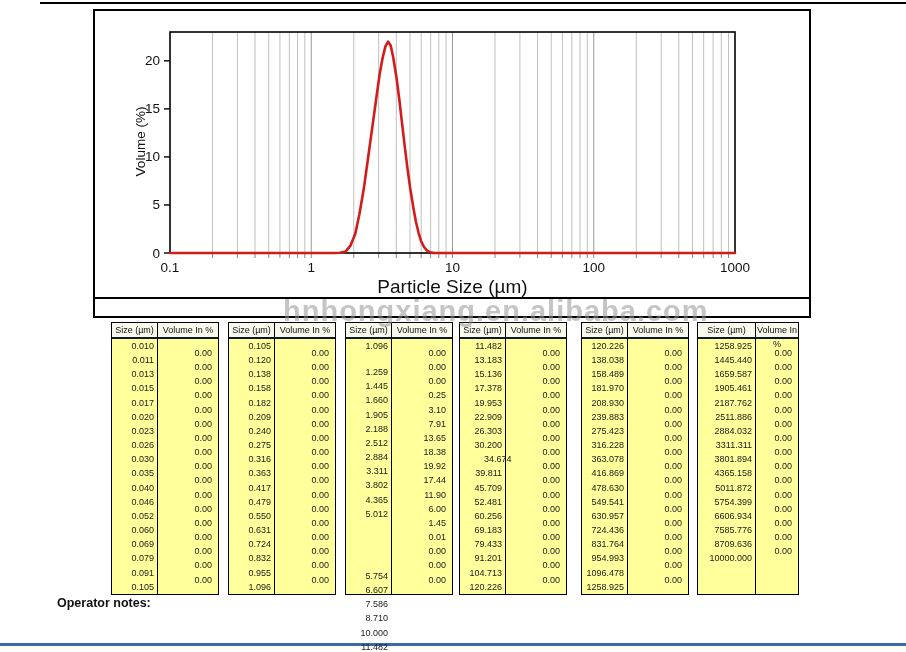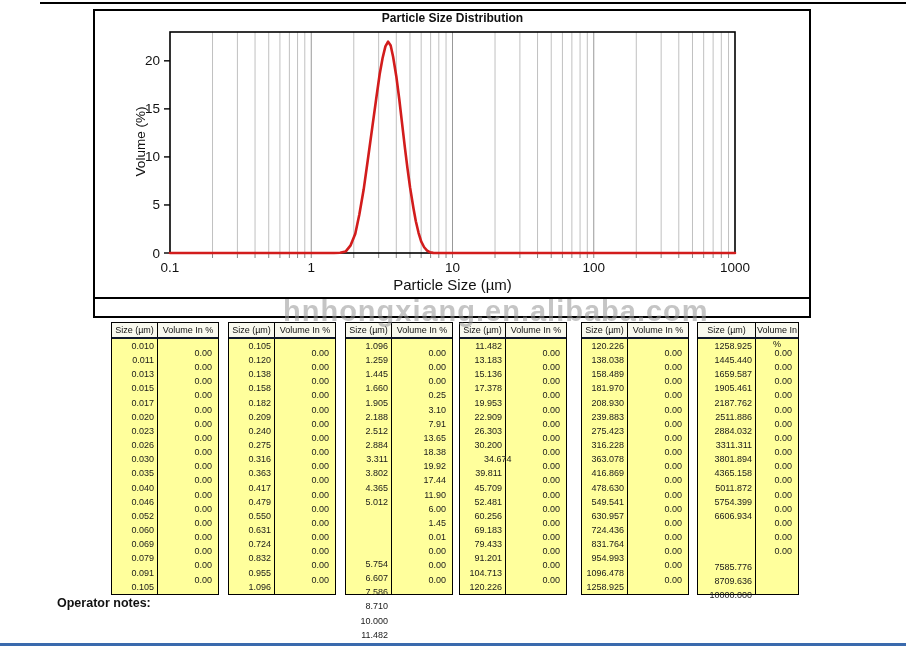--- a/index.html
+++ b/index.html
@@ -4,21 +4,21 @@
 <style>
   html,body{margin:0;padding:0;background:#fff;}
   #page{position:relative;width:906px;height:652px;background:#fff;overflow:hidden;
         font-family:"Liberation Sans","DejaVu Sans",sans-serif;color:#111;}
   .abs{position:absolute;}
   #top-rule{left:40px;top:2px;width:866px;height:2px;background:#000;}
   #chart-frame{left:93px;top:9px;width:714px;height:305px;border:2px solid #000;background:#fff;}
   #chart-title{left:170px;top:11px;width:565px;text-align:center;font-size:12px;font-weight:bold;}
   #y-label{left:60px;top:134px;width:160px;text-align:center;font-size:13.5px;
            transform:rotate(-90deg);transform-origin:center center;}
-  #x-label{left:170px;top:276px;width:565px;text-align:center;font-size:15px;}
+  #x-label{left:170px;top:276px;width:565px;text-align:center;font-size:19px;}
   #legend-row{left:84px;top:300px;height:16px;display:flex;align-items:center;gap:6px;}
   #legend-line{width:17px;height:2px;background:#d21c1c;display:inline-block;}
   #legend-label{font-size:12.5px;white-space:nowrap;}
   #frame-divider{left:93px;top:297px;width:718px;height:2px;background:#000;}
   #watermark{left:283px;top:295px;font-size:29px;font-weight:bold;letter-spacing:1px;
              color:rgba(150,150,150,0.55);z-index:30;white-space:nowrap;pointer-events:none;}
   #plot-svg{left:120px;top:20px;}
   .pstable{position:absolute;top:322px;border:1px solid #000;background:#ffff9c;font-size:9px;z-index:10;}
   .pstable .hdr{display:flex;height:14px;line-height:14px;border-bottom:2px solid #0f172a;
                 background:#f9f9ee;text-align:center;font-size:9px;}
@@ -33,21 +33,20 @@
 </style>
 </head>
 <body>
 
 <div id="page">
   <div id="top-rule" class="abs"></div>
 
   <div id="chart-frame" class="abs"></div>
   <div id="frame-divider" class="abs"></div>
 
-  <div id="chart-title" class="abs">Particle Size Distribution</div>
   <div id="y-label" class="abs">Volume (%)</div>
   <div id="x-label" class="abs">Particle Size (µm)</div>
 
   <svg id="plot-svg" class="abs" width="660" height="260">
       <line x1="92.52048688753734" y1="12" x2="92.52048688753734" y2="233" stroke="#c0c0c0" stroke-width="1"></line>
       <line x1="92.52048688753734" y1="233" x2="92.52048688753734" y2="238" stroke="#888" stroke-width="1"></line>
       <line x1="117.39337722915232" y1="12" x2="117.39337722915232" y2="233" stroke="#c0c0c0" stroke-width="1"></line>
       <line x1="117.39337722915232" y1="233" x2="117.39337722915232" y2="238" stroke="#888" stroke-width="1"></line>
       <line x1="135.0409737750747" y1="12" x2="135.0409737750747" y2="233" stroke="#c0c0c0" stroke-width="1"></line>
       <line x1="135.0409737750747" y1="233" x2="135.0409737750747" y2="238" stroke="#888" stroke-width="1"></line>
@@ -233,21 +232,21 @@
         </div>
       </div>
       <div class="pstable" style="left: 345px; width: 106px; background: rgb(255, 255, 156);">
         <div class="hdr" style="background: rgb(249, 249, 238);">
           <div class="h1" style="width: 46px;">Size (µm)</div>
           <div class="h2">Volume In %</div>
         </div>
         <div class="body">
           <div class="colsize" style="width: 46px;">
             <div class="cell" style="height: 14.1667px; line-height: 14.1667px; padding-right: 3px;">1.096</div>
-            <div class="cell" style="height: 14.1667px; line-height: 14.1667px; padding-right: 3px;">1.259</div>
+            <div class="cell" style="height: 14.1667px; line-height: 14.1667px; padding-right: 3px; margin-top: 12px;">1.259</div>
             <div class="cell" style="height: 14.1667px; line-height: 14.1667px; padding-right: 3px;">1.445</div>
             <div class="cell" style="height: 14.1667px; line-height: 14.1667px; padding-right: 3px;">1.660</div>
             <div class="cell" style="height: 14.1667px; line-height: 14.1667px; padding-right: 3px;">1.905</div>
             <div class="cell" style="height: 14.1667px; line-height: 14.1667px; padding-right: 3px;">2.188</div>
             <div class="cell" style="height: 14.1667px; line-height: 14.1667px; padding-right: 3px;">2.512</div>
             <div class="cell" style="height: 14.1667px; line-height: 14.1667px; padding-right: 3px;">2.884</div>
             <div class="cell" style="height: 14.1667px; line-height: 14.1667px; padding-right: 3px;">3.311</div>
             <div class="cell" style="height: 14.1667px; line-height: 14.1667px; padding-right: 3px;">3.802</div>
             <div class="cell" style="height: 14.1667px; line-height: 14.1667px; padding-right: 3px;">4.365</div>
             <div class="cell" style="height: 14.1667px; line-height: 14.1667px; padding-right: 3px;">5.012</div>
@@ -386,21 +385,21 @@
             <div class="cell" style="height: 14.1667px; line-height: 14.1667px; padding-right: 3px;">1905.461</div>
             <div class="cell" style="height: 14.1667px; line-height: 14.1667px; padding-right: 3px;">2187.762</div>
             <div class="cell" style="height: 14.1667px; line-height: 14.1667px; padding-right: 3px;">2511.886</div>
             <div class="cell" style="height: 14.1667px; line-height: 14.1667px; padding-right: 3px;">2884.032</div>
             <div class="cell" style="height: 14.1667px; line-height: 14.1667px; padding-right: 3px;">3311.311</div>
             <div class="cell" style="height: 14.1667px; line-height: 14.1667px; padding-right: 3px;">3801.894</div>
             <div class="cell" style="height: 14.1667px; line-height: 14.1667px; padding-right: 3px;">4365.158</div>
             <div class="cell" style="height: 14.1667px; line-height: 14.1667px; padding-right: 3px;">5011.872</div>
             <div class="cell" style="height: 14.1667px; line-height: 14.1667px; padding-right: 3px;">5754.399</div>
             <div class="cell" style="height: 14.1667px; line-height: 14.1667px; padding-right: 3px;">6606.934</div>
-            <div class="cell" style="height: 14.1667px; line-height: 14.1667px; padding-right: 3px; margin-top: 37px;">7585.776</div>
+            <div class="cell" style="height: 14.1667px; line-height: 14.1667px; padding-right: 3px;">7585.776</div>
             <div class="cell" style="height: 14.1667px; line-height: 14.1667px; padding-right: 3px;">8709.636</div>
             <div class="cell" style="height: 14.1667px; line-height: 14.1667px; padding-right: 3px;">10000.000</div>
           </div>
           <div class="colvol" style="left: 58px; padding-top: 7px; box-sizing: border-box;">
             <div class="cell" style="height: 14.1667px; line-height: 14.1667px; padding-right: 6px;">0.00</div>
             <div class="cell" style="height: 14.1667px; line-height: 14.1667px; padding-right: 6px;">0.00</div>
             <div class="cell" style="height: 14.1667px; line-height: 14.1667px; padding-right: 6px;">0.00</div>
             <div class="cell" style="height: 14.1667px; line-height: 14.1667px; padding-right: 6px;">0.00</div>
             <div class="cell" style="height: 14.1667px; line-height: 14.1667px; padding-right: 6px;">0.00</div>
             <div class="cell" style="height: 14.1667px; line-height: 14.1667px; padding-right: 6px;">0.00</div>

